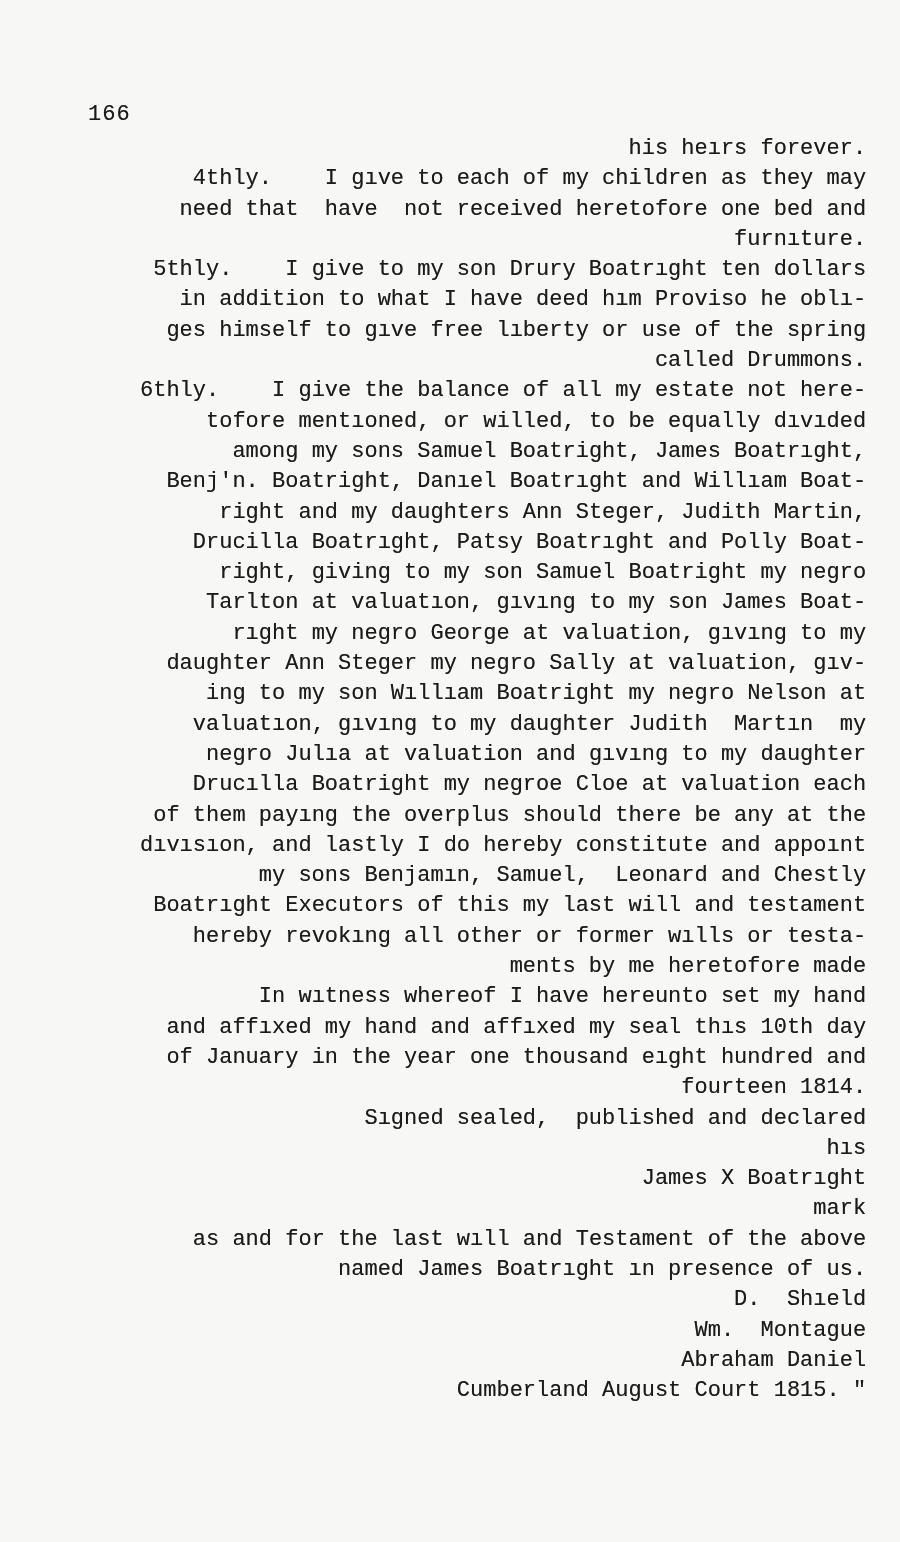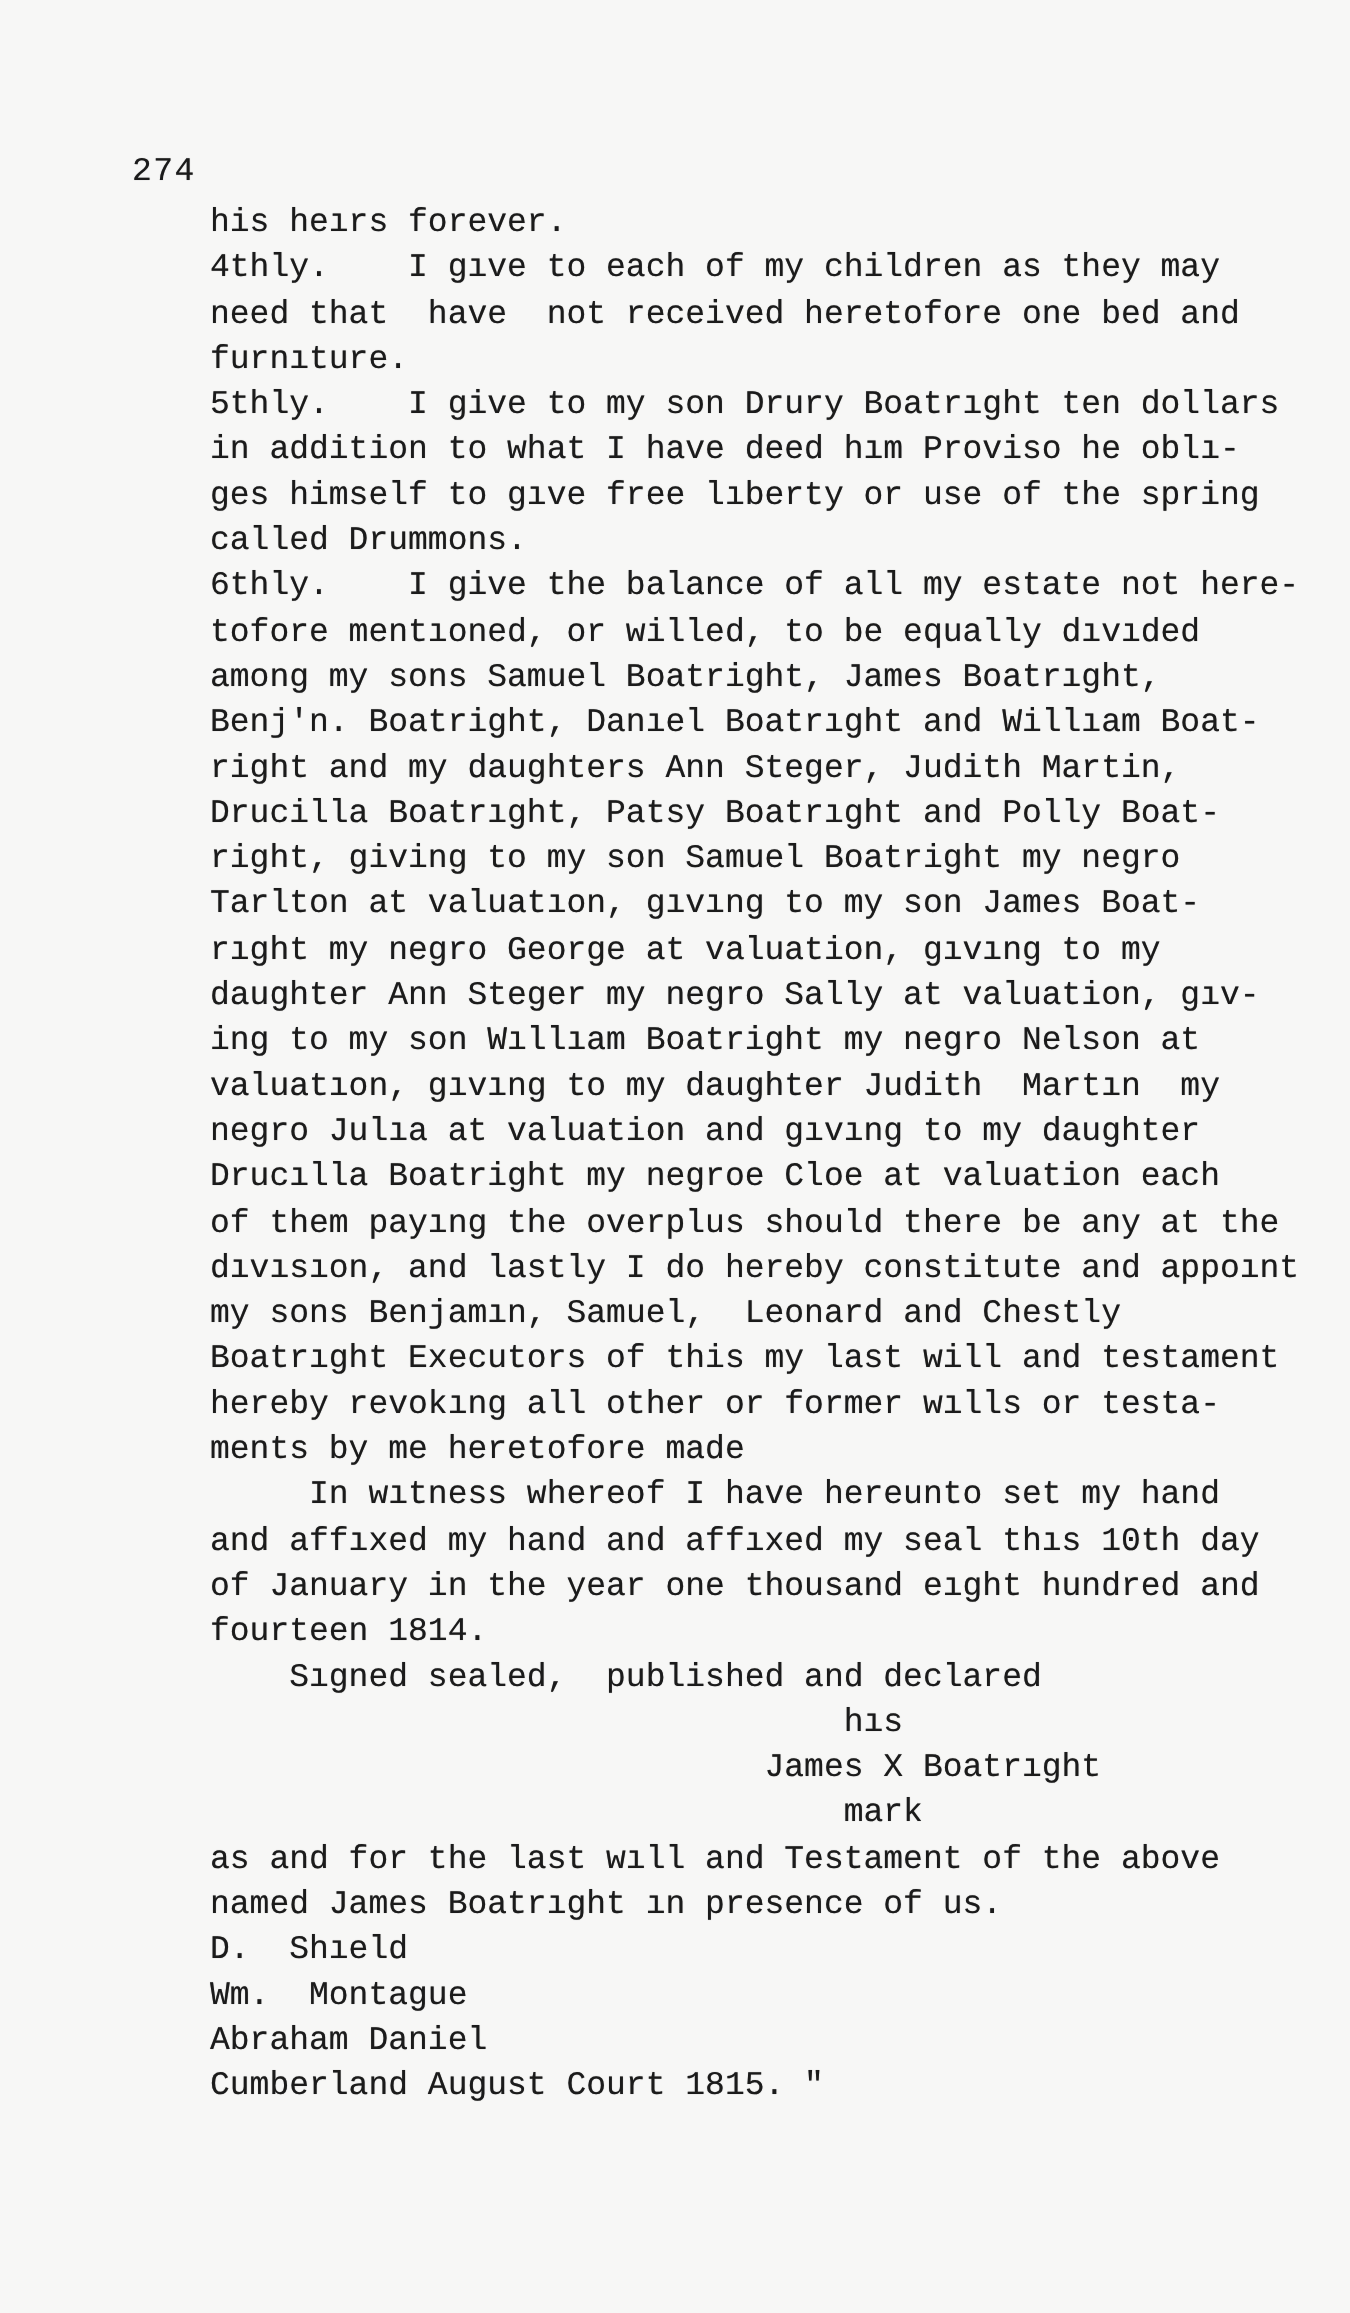--- a/index.html
+++ b/index.html
@@ -30,29 +30,30 @@
     text-shadow: 0 0 0.5px rgba(20,20,20,0.55);
   }
   .doc {
     position: absolute;
     left: 140px;
     top: 134px;
     font-size: 22px;
     line-height: 30.3px;
     white-space: pre;
     text-shadow: 0 0 0.5px rgba(20,20,20,0.55);
+    text-align: right;
   }
   .doc .line {
     height: 30.3px;
   }
   .doc .u {
     text-decoration-thickness: 1.5px;
     text-underline-offset: 5px;
     text-decoration-color: #2a2a2a;
   }
 </style>
 </head>
 <body>
 
 <div class="page">
-  <div class="pagenum">274</div>
+  <div class="pagenum">166</div>
   <div class="doc"><div class="line"><span>his heırs forever.</span></div><div class="line"><span>4thly.    I gıve to each of my children as they may</span></div><div class="line"><span>need that  have  not received heretofore one bed and</span></div><div class="line"><span>furnıture.</span></div><div class="line"><span>5thly.    I give to my son Drury Boatrıght ten dollars</span></div><div class="line"><span>in addition to what I have deed hım Proviso he oblı-</span></div><div class="line"><span>ges himself to gıve free lıberty or use of the spring</span></div><div class="line"><span>called Drummons.</span></div><div class="line"><span>6thly.    I give the balance of all my estate not here-</span></div><div class="line"><span>tofore mentıoned, or willed, to be equally dıvıded</span></div><div class="line"><span>among my sons Samuel Boatright, James Boatrıght,</span></div><div class="line"><span class="u">Benj'n. Boatright,</span><span> Danıel Boatrıght and Willıam Boat-</span></div><div class="line"><span>right and my daughters Ann Steger, Judith Martin,</span></div><div class="line"><span>Drucilla Boatrıght, Patsy Boatrıght and Polly Boat-</span></div><div class="line"><span>right, giving to my son Samuel Boatright my negro</span></div><div class="line"><span>Tarlton at valuatıon, gıvıng to my son James Boat-</span></div><div class="line"><span>rıght my negro George at valuation, gıvıng to my</span></div><div class="line"><span>daughter Ann Steger my negro Sally at valuation, gıv-</span></div><div class="line"><span>ing to my son Wıllıam Boatright my negro Nelson at</span></div><div class="line"><span>valuatıon, gıvıng to my daughter Judith  Martın  my</span></div><div class="line"><span>negro Julıa at valuation and gıvıng to my daughter</span></div><div class="line"><span>Drucılla Boatright my negroe Cloe at valuation each</span></div><div class="line"><span>of them payıng the overplus should there be any at the</span></div><div class="line"><span>dıvısıon, and lastly I do hereby constitute and appoınt</span></div><div class="line"><span>my sons </span><span class="u">Benjamın,</span><span> Samuel,  Leonard and Chestly</span></div><div class="line"><span>Boatrıght Executors of this my last will and testament</span></div><div class="line"><span>hereby revokıng all other or former wılls or testa-</span></div><div class="line"><span>ments by me heretofore made</span></div><div class="line"><span>     In wıtness whereof I have hereunto set my hand</span></div><div class="line"><span>and affıxed my hand and affıxed my seal thıs 10th day</span></div><div class="line"><span>of January in the year one thousand eıght hundred and</span></div><div class="line"><span>fourteen 1814.</span></div><div class="line"><span>    Sıgned sealed,  published and declared</span></div><div class="line"><span>                                hıs</span></div><div class="line"><span>                            James X Boatrıght</span></div><div class="line"><span>                                mark</span></div><div class="line"><span>as and for the last wıll and Testament of the above</span></div><div class="line"><span>named James Boatrıght ın presence of us.</span></div><div class="line"><span>D.  Shıeld</span></div><div class="line"><span>Wm.  Montague</span></div><div class="line"><span>Abraham Daniel</span></div><div class="line"><span>Cumberland August Court 1815. "</span></div></div>
 </div>
 
 </body></html>

